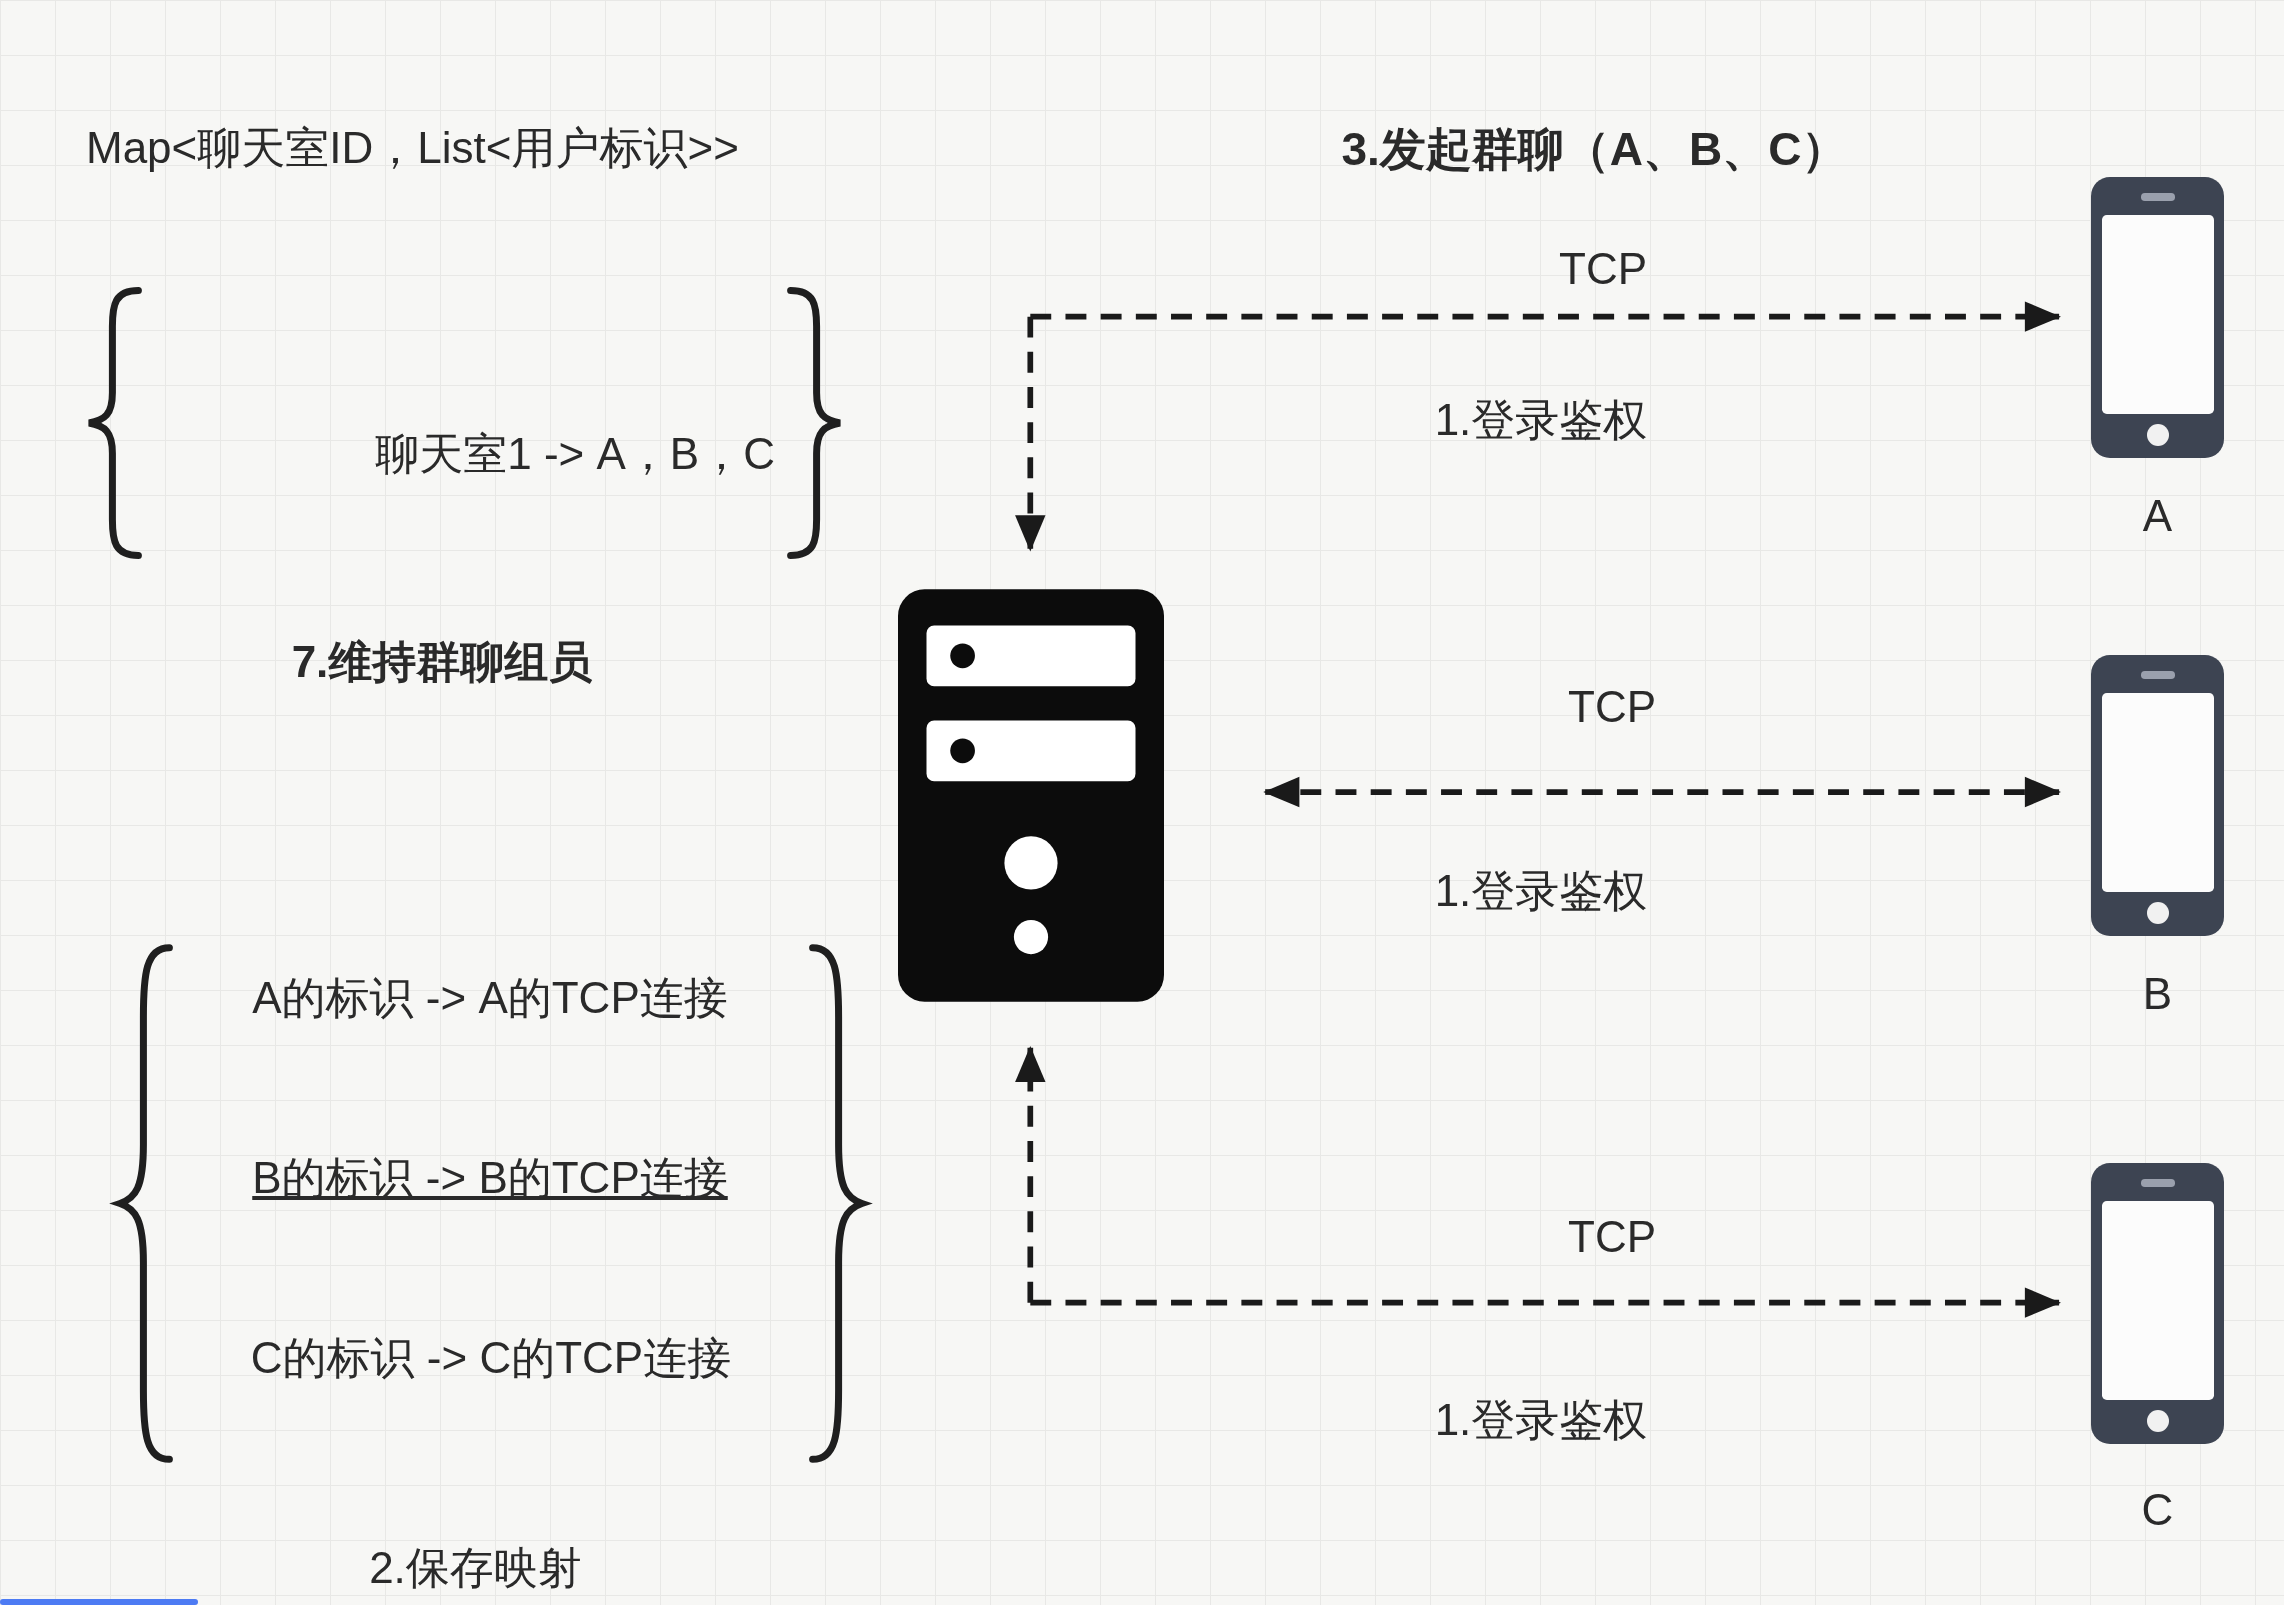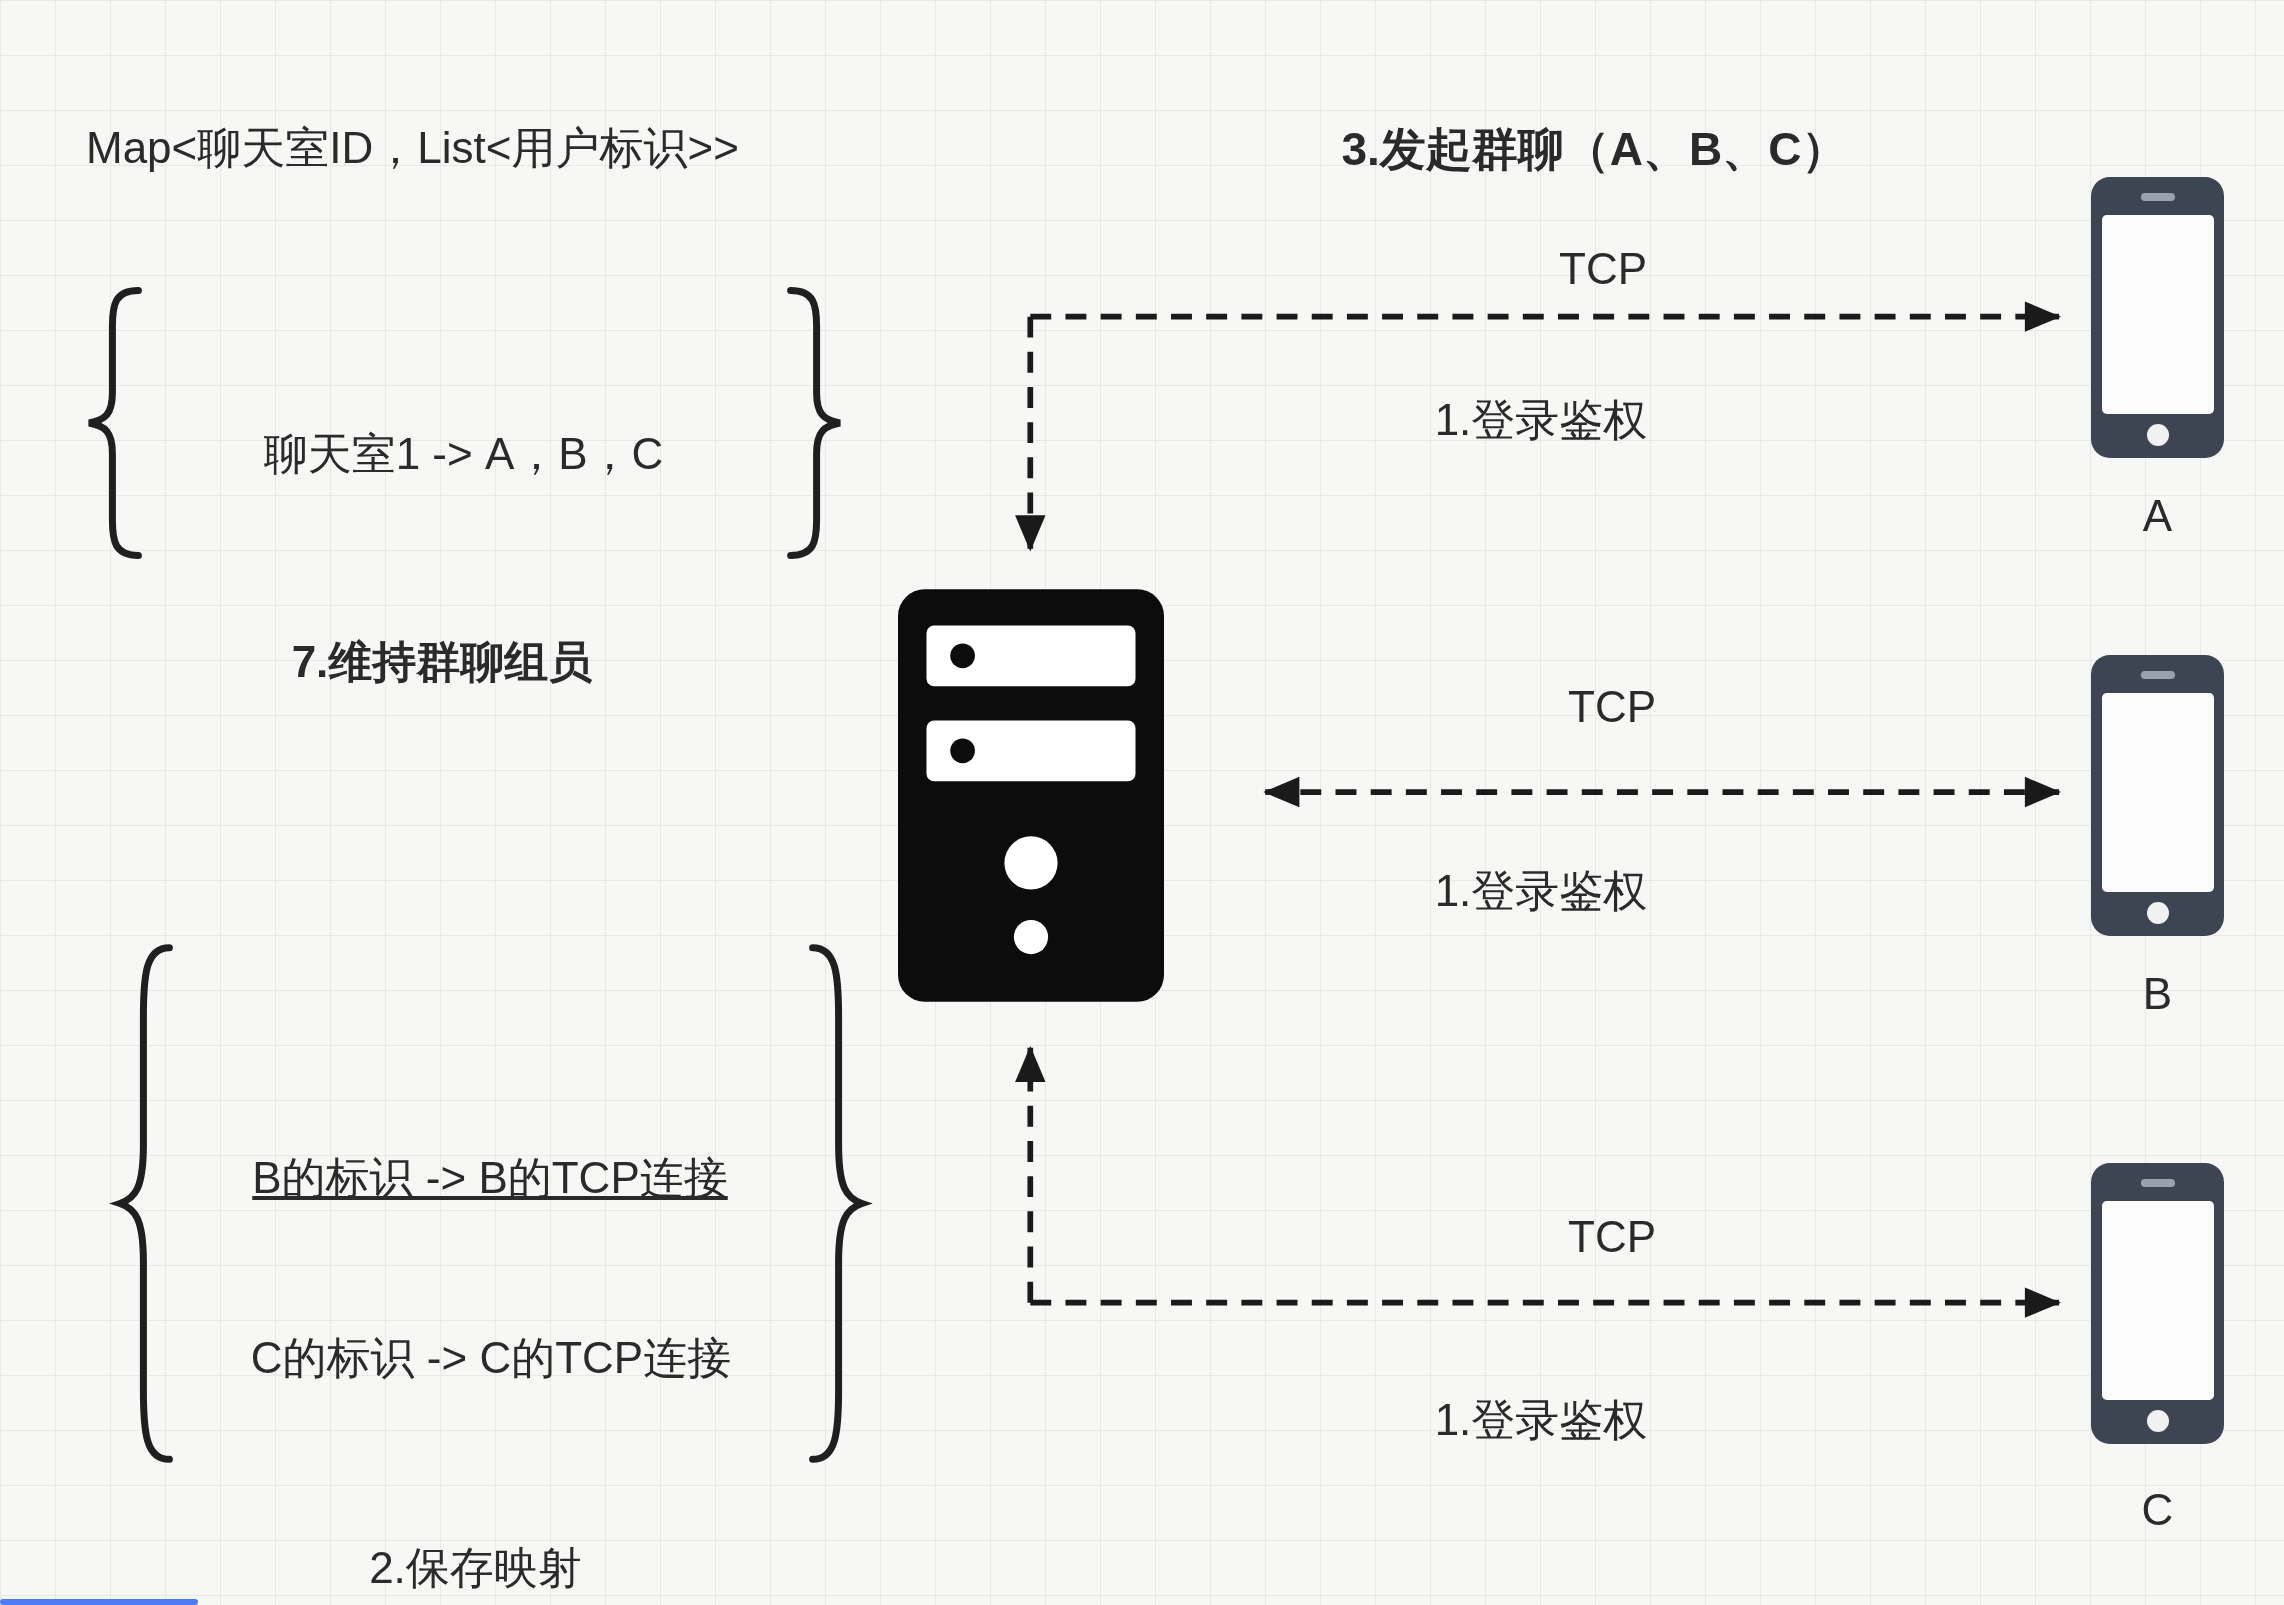--- a/index.html
+++ b/index.html
@@ -91,31 +91,32 @@
 <div class="canvas">
 
   <div class="label" style="left:86px; top:122px;">Map&lt;聊天室ID，List&lt;用户标识&gt;&gt;</div>
 
   <svg class="brace-svg" style="left:76px; top:285px;" width="78" height="276" viewBox="0 0 60 200" preserveAspectRatio="none">
     <path class="brace-path" d="M 48 4 C 30 4 28 14 28 30 L 28 78 C 28 94 22 98 10 100 C 22 102 28 106 28 122 L 28 170 C 28 186 30 196 48 196"></path>
   </svg>
   <svg class="brace-svg" style="left:775px; top:285px;" width="78" height="276" viewBox="0 0 60 200" preserveAspectRatio="none">
     <path class="brace-path" d="M 12 4 C 30 4 32 14 32 30 L 32 78 C 32 94 38 98 50 100 C 38 102 32 106 32 122 L 32 170 C 32 186 30 196 12 196"></path>
   </svg>
-  <div class="label centered" style="left:152px; top:428px; width:623px;">聊天室1 -&gt; A，B，C</div>
+  <div class="label centered" style="left:152px; top:428px; width:623px;text-align:right;">聊天室1 -&gt; A，B，C</div>
 
   <div class="label bold centered" style="left:152px; top:636px; width:580px;">7.维持群聊组员</div>
 
   <svg class="brace-svg" style="left:107px; top:937px;" width="78" height="533" viewBox="0 0 60 200" preserveAspectRatio="none">
     <path class="brace-path" d="M 48 4 C 30 4 28 14 28 30 L 28 78 C 28 94 22 98 10 100 C 22 102 28 106 28 122 L 28 170 C 28 186 30 196 48 196"></path>
   </svg>
   <svg class="brace-svg" style="left:797px; top:937px;" width="78" height="533" viewBox="0 0 60 200" preserveAspectRatio="none">
     <path class="brace-path" d="M 12 4 C 30 4 32 14 32 30 L 32 78 C 32 94 38 98 50 100 C 38 102 32 106 32 122 L 32 170 C 32 186 30 196 12 196"></path>
   </svg>
 
+  <div class="label centered" style="left:181px; top:972px; width:618px;">A的标识 -&gt; A的TCP连接</div>
   <div class="label centered" style="left:181px; top:1152px; width:618px;text-decoration:underline;">B的标识 -&gt; B的TCP连接</div>
   <div class="label centered" style="left:182px; top:1332px; width:618px;">C的标识 -&gt; C的TCP连接</div>
 
   <div class="label centered" style="left:228px; top:1542px; width:495px;">2.保存映射</div>
 
   <div class="label bold centered" style="left:1265px; top:122px; width:571px; font-size:46px;padding-left:44px;">3.发起群聊（A、B、C）</div>
 
   <div class="label centered" style="left:1484px; top:243px; width:238px;">TCP</div>
   <div class="label centered" style="left:1389px; top:394px; width:304px;">1.登录鉴权</div>
 

